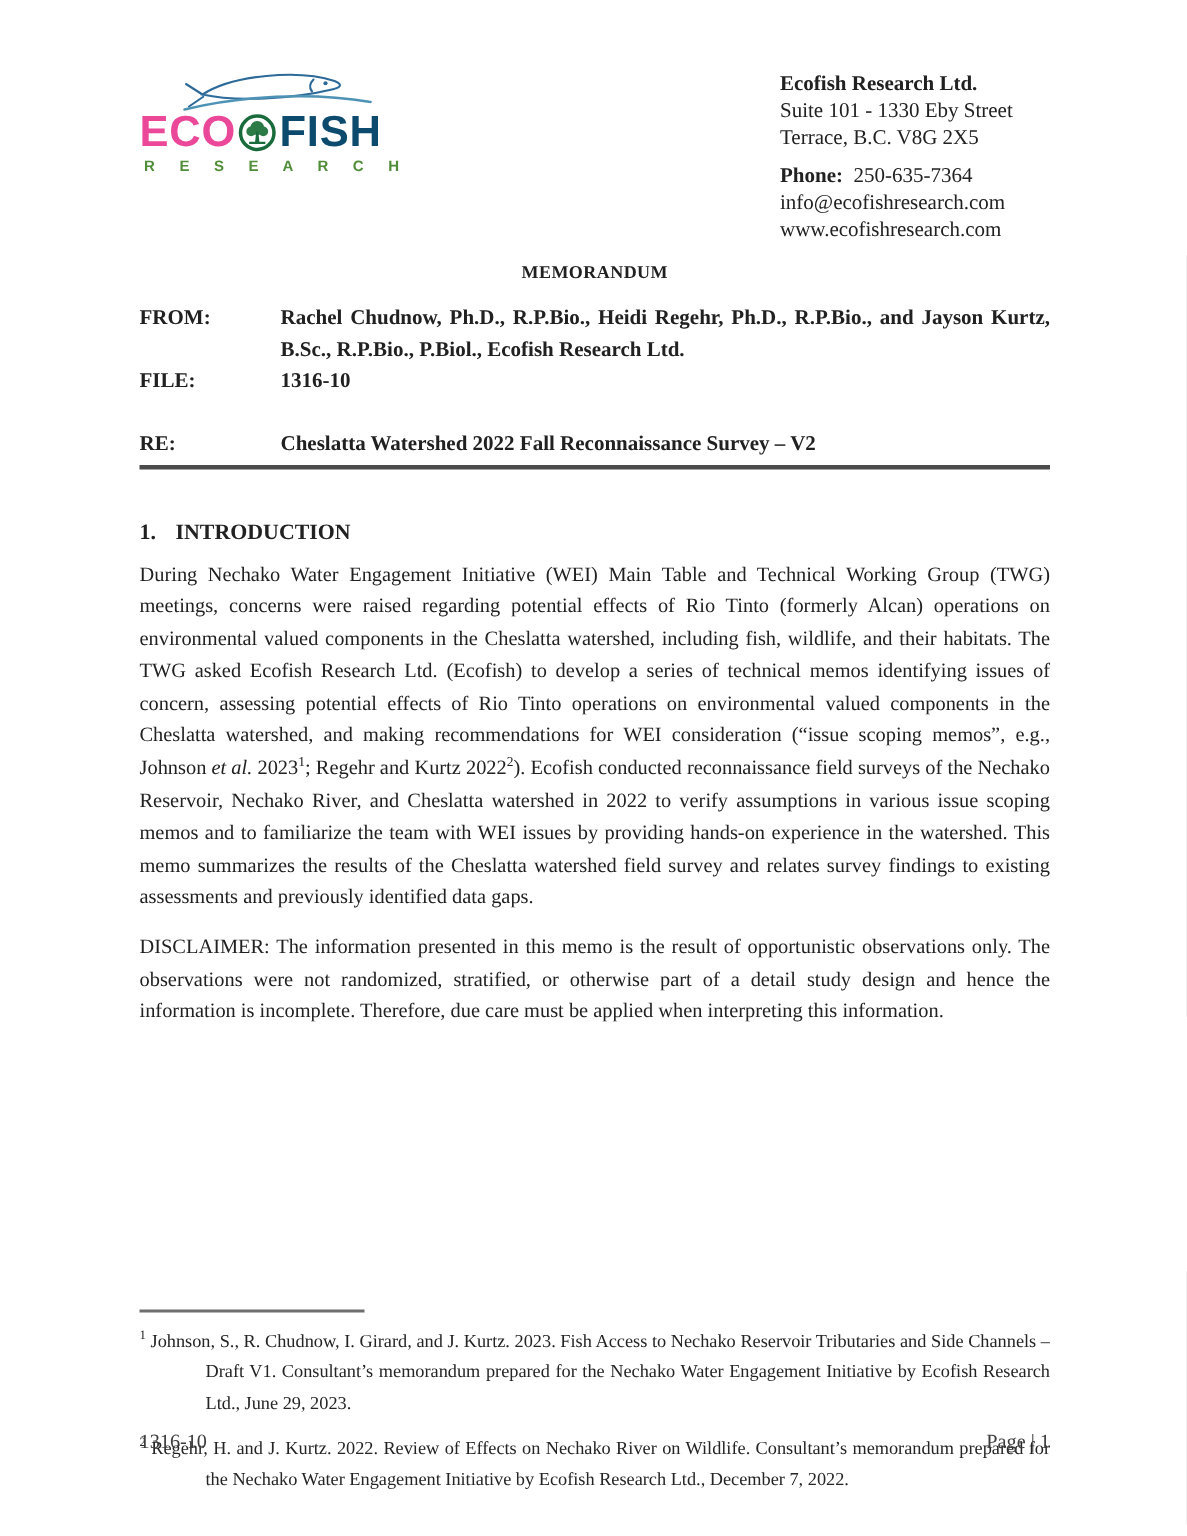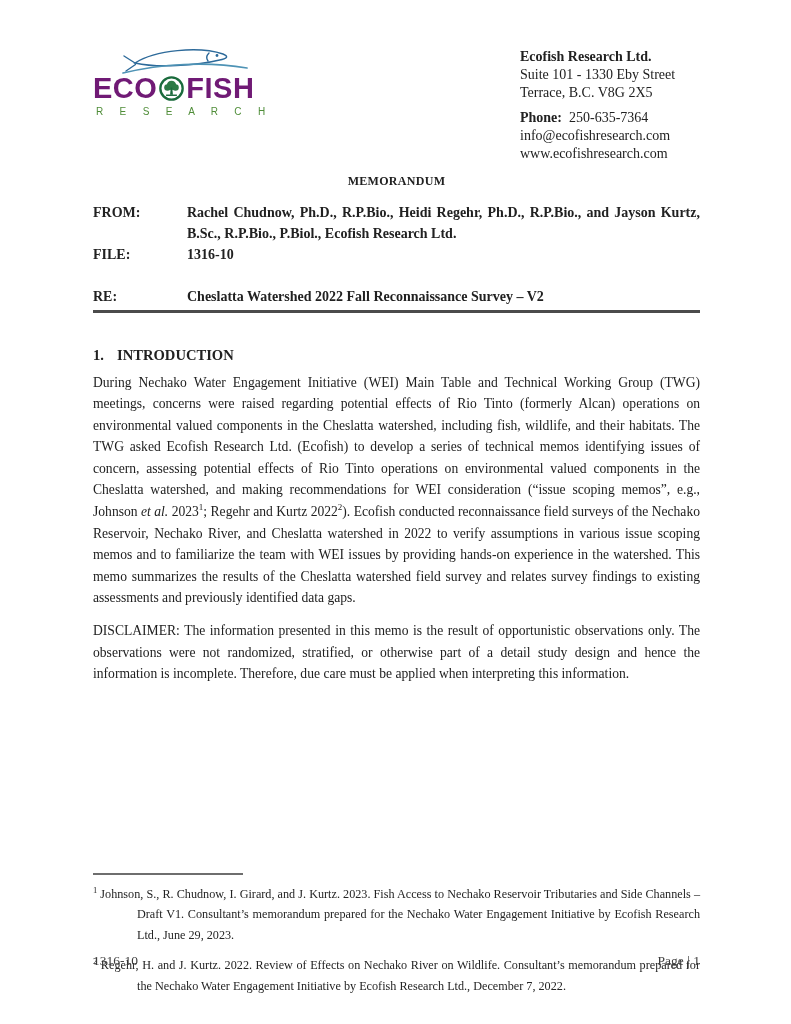--- a/index.html
+++ b/index.html
@@ -15,24 +15,24 @@
   }
   .content { padding:44px 91px 0 93px; }
 
   
   .letterhead { display:flex; justify-content:space-between; align-items:flex-start; }
   .logo-block { width:185px; padding-top:0; }
   .fish-art { display:block; margin-left:28px; }
   .logo-text { display:flex; align-items:center; line-height:1;
                font-family:"Liberation Sans", sans-serif; font-weight:700;
                font-size:29px; letter-spacing:.5px; margin-top:-2px; }
-  .logo-eco   { color:#701a75; }
-  .logo-fish  { color:#701a75; }
+  .logo-eco   { color:#ec4899; }
+  .logo-fish  { color:#0c4a6e; }
   .globe      { display:inline-flex; margin:0 1px; }
-  .logo-research { font-family:"Liberation Sans", sans-serif; font-weight:400;
+  .logo-research { font-family:"Liberation Sans", sans-serif; font-weight:700;
                    color:#4f8d38; font-size:10px; letter-spacing:6.8px;
                    margin-top:3px; padding-left:3px; white-space:nowrap; }
 
   .contact { width:180px; font-size:14px; line-height:18px; padding-top:4px; }
   .contact .bold { font-weight:bold; }
   .contact .phone-line { margin-top:7px; }
 
   
   .memo-title { text-align:center; font-weight:bold; font-size:12px;
                 letter-spacing:.3px; margin-top:11px; }

